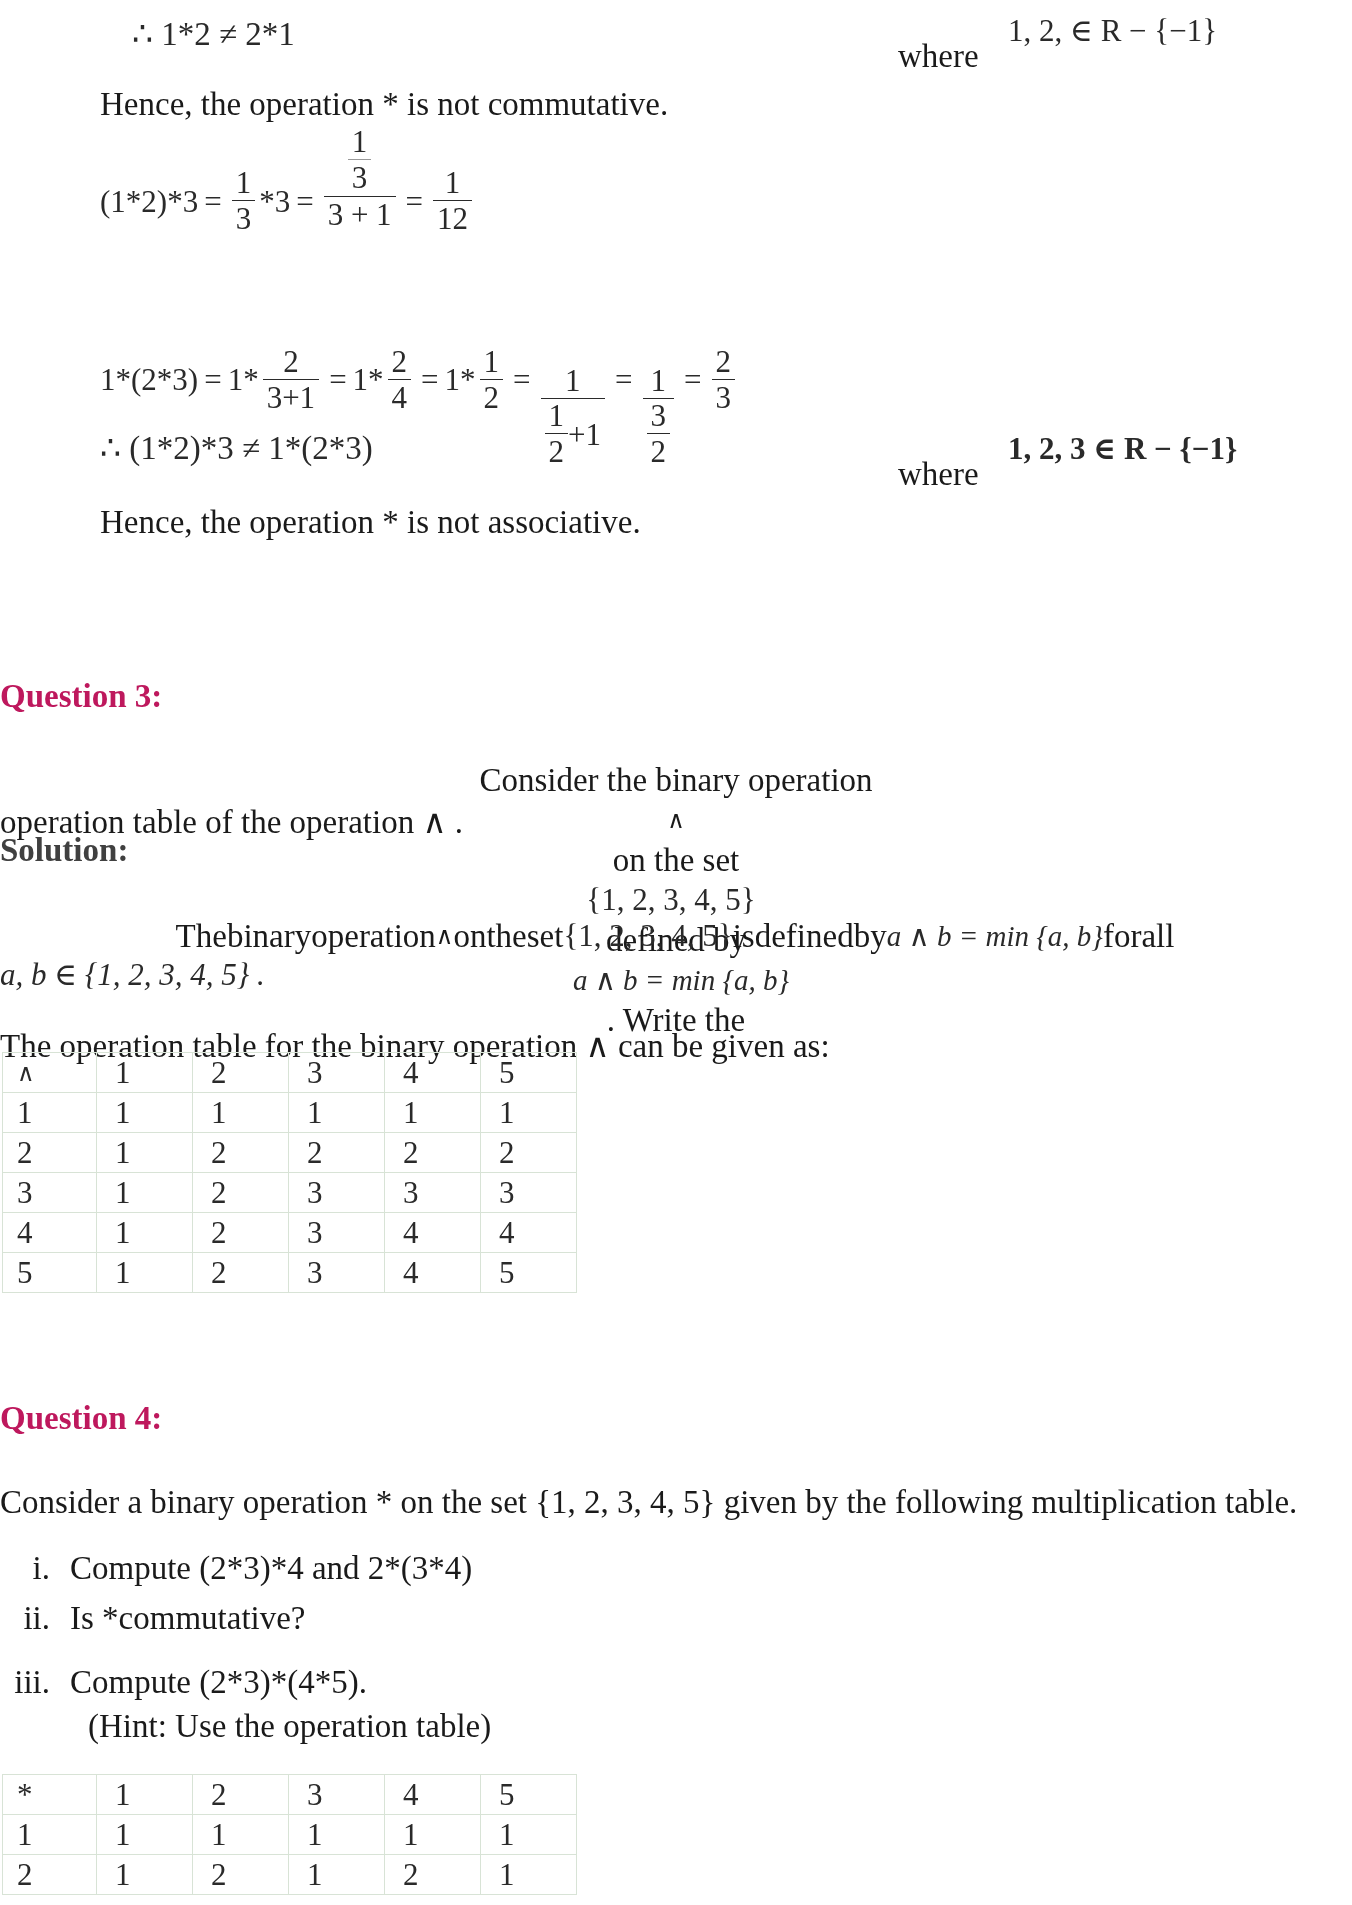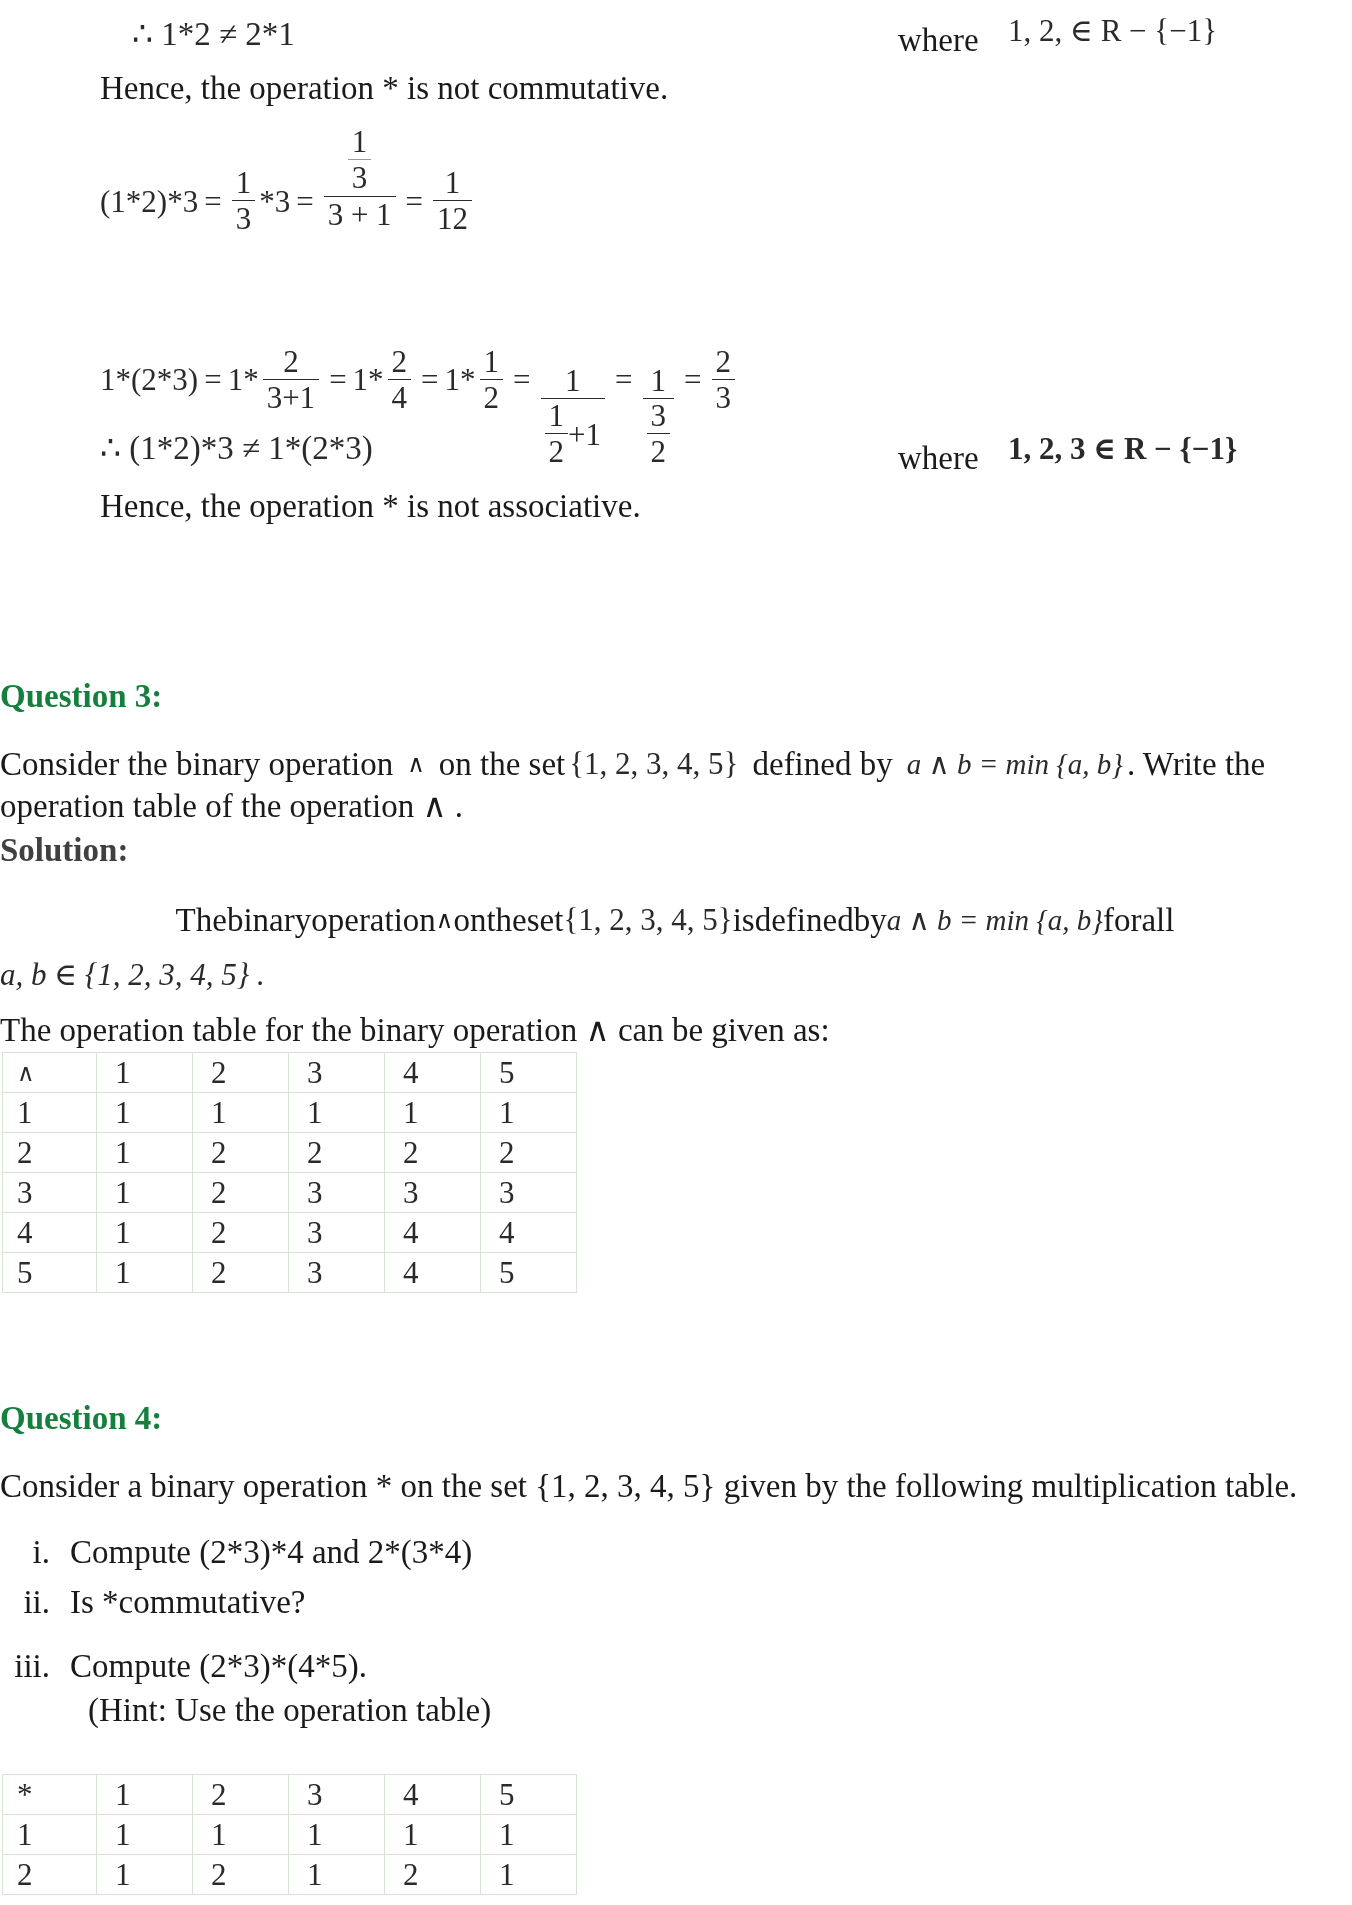--- a/index.html
+++ b/index.html
@@ -1,21 +1,21 @@
 <!DOCTYPE html>
 <html><head>
 <meta charset="utf-8">
 <style>
   html, body { margin:0; padding:0; background:#ffffff; }
   body { width:1352px; height:1905px; position:relative; overflow:hidden;
          font-family:"Liberation Serif", "DejaVu Serif", serif; color:#1a1a1a; }
   .abs { position:absolute; white-space:nowrap; }
-  .txt { font-size:33px; line-height:40px; }
+  .txt { font-size:33px; line-height:40px;margin-top:16px; }
   .math { font-family:"Liberation Serif", "DejaVu Serif", serif; font-size:31px; color:#2a2a2a; }
-  .heading-q { font-size:33px; font-weight:bold; color:#15803d; }
+  .heading-q { font-size:33px; font-weight:bold; color:#be185d; }
   .heading-sol { font-size:33px; font-weight:bold; color:#404040; }
   .just { display:flex; justify-content:center; width:1350px; }
   .frac { display:inline-flex; flex-direction:column; align-items:center; vertical-align:middle; margin:0 4px; }
   .frac .num { padding:0 4px; line-height:34px; }
   .frac .den { border-top:1.5px solid #2a2a2a; padding:0 4px; line-height:36px; }
   .eq { display:flex; align-items:center; font-size:31px; color:#2a2a2a; }
   .eq span.op { margin:0 6px; }
   table.op-table { border-collapse:collapse; position:absolute; }
   table.op-table td { border:1.5px solid #d8e3d6; width:96px; height:40px; padding:0 0 0 18px;
                       font-size:31px; color:#2a2a2a; vertical-align:middle; box-sizing:border-box; }
@@ -102,21 +102,21 @@
     </span>
 </div>
 
 <div class="abs math" style="left:100px; top:428px; font-size:33px;">∴ (1*2)*3 ≠ 1*(2*3)</div>
 <div class="abs txt" style="left:898px; top:438px;">where</div>
 <div class="abs math" style="left:1008px; top:430px;font-weight:bold;">1, 2, 3 ∈ R − {−1}</div>
 <div class="abs txt" style="left:100px; top:486px;">Hence, the operation  *  is not associative.</div>
 
 <div class="abs heading-q" style="left:0px; top:678px;">Question 3:</div>
 
-<div class="abs txt" style="left:0px; top:744px; width:1352px; display:flex; align-items:center;">
+<div class="abs txt" style="left:0px; top:744px; width:1352px; display:flex; align-items:center;flex-direction:column;">
   <span>Consider the binary operation</span>
   <span style="margin:0 14px; font-size:24px;">∧</span>
   <span>on the set</span>
   <span class="math" style="margin:0 14px 0 4px;">{1, 2, 3, 4, 5}</span>
   <span>defined by</span>
   <span class="math it" style="margin:0 4px 0 14px; font-size:29px;">a ∧ b = min {a, b}</span>
   <span>. Write the</span>
 </div>
 <div class="abs txt" style="left:0px; top:786px;">operation table of the operation ∧ .</div>
 

